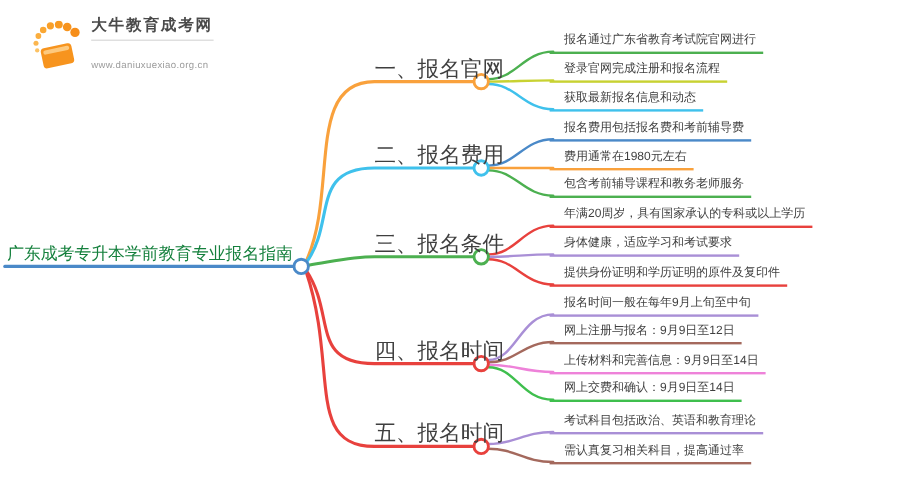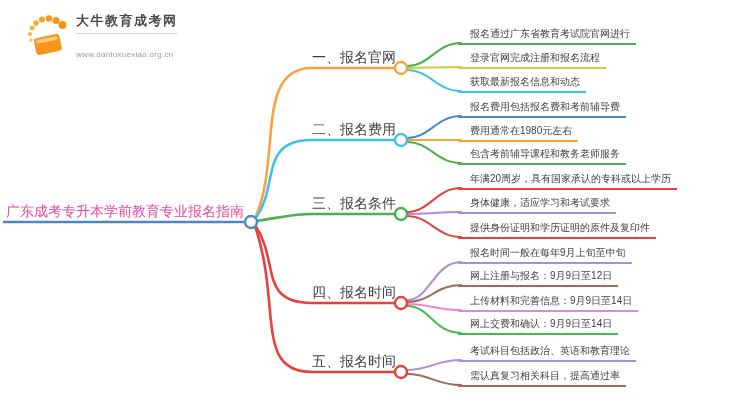--- a/index.html
+++ b/index.html
@@ -7,32 +7,32 @@
     position:relative;width:750px;height:410px;background:#ffffff;
     font-family:"Liberation Sans", sans-serif;overflow:hidden;
   }
   svg.links{position:absolute;left:0;top:0;}
   svg.links path{fill:none;stroke-linecap:round;}
   svg.links path.trunk{stroke-width:2.6;}
   svg.links path.twig{stroke-width:2;}
   svg.links circle.node-dot{fill:#ffffff;stroke-width:2.4;}
   .root-label{
     position:absolute;left:4px;top:202px;width:240px;text-align:right;
-    font-size:14px;line-height:18px;color:#ec4899;white-space:nowrap;
+    font-size:14px;line-height:18px;color:#15803d;white-space:nowrap;
   }
   .branch-label{
-    position:absolute;left:312px;font-size:14px;line-height:18px;
+    position:absolute;left:312px;font-size:18px;line-height:18px;
     color:#3f3f3f;white-space:nowrap;
   }
   .leaf{
     position:absolute;left:458px;font-size:10px;line-height:19px;
     color:#3f3f3f;white-space:nowrap;padding:0 6px 0 12px;
     border-bottom:2px solid #999;
   }
-  .logo{position:absolute;left:26px;top:12px;display:flex;align-items:center;}
+  .logo{position:absolute;left:26px;top:12px;display:flex;align-items:flex-end;}
   .logo-icon{flex:0 0 auto;}
   .logo-text{margin-left:6px;}
   .logo-title{
     font-size:13px;font-weight:bold;color:#4a4a4a;letter-spacing:1.5px;
     padding-bottom:3px;border-bottom:1px solid #d7d7d7;
   }
   .logo-url{font-size:8px;color:#9b9b9b;margin-top:16px;letter-spacing:.3px;}
 </style>
 </head>
 <body>

